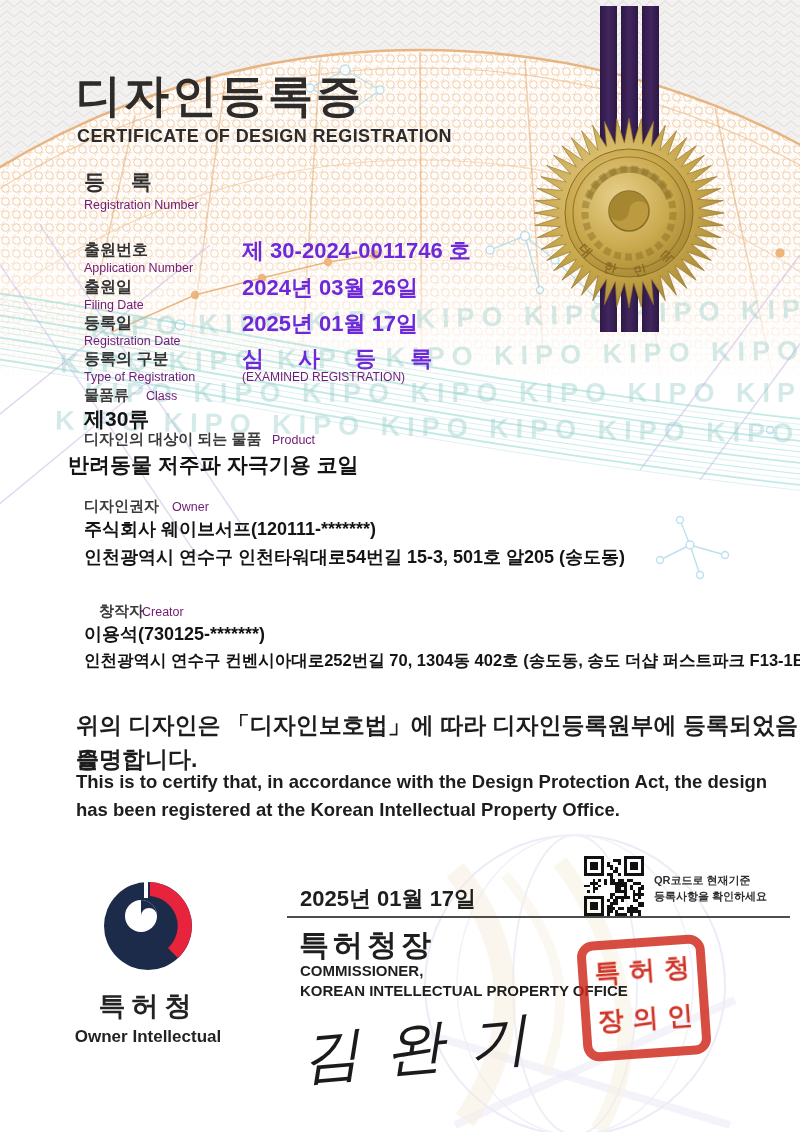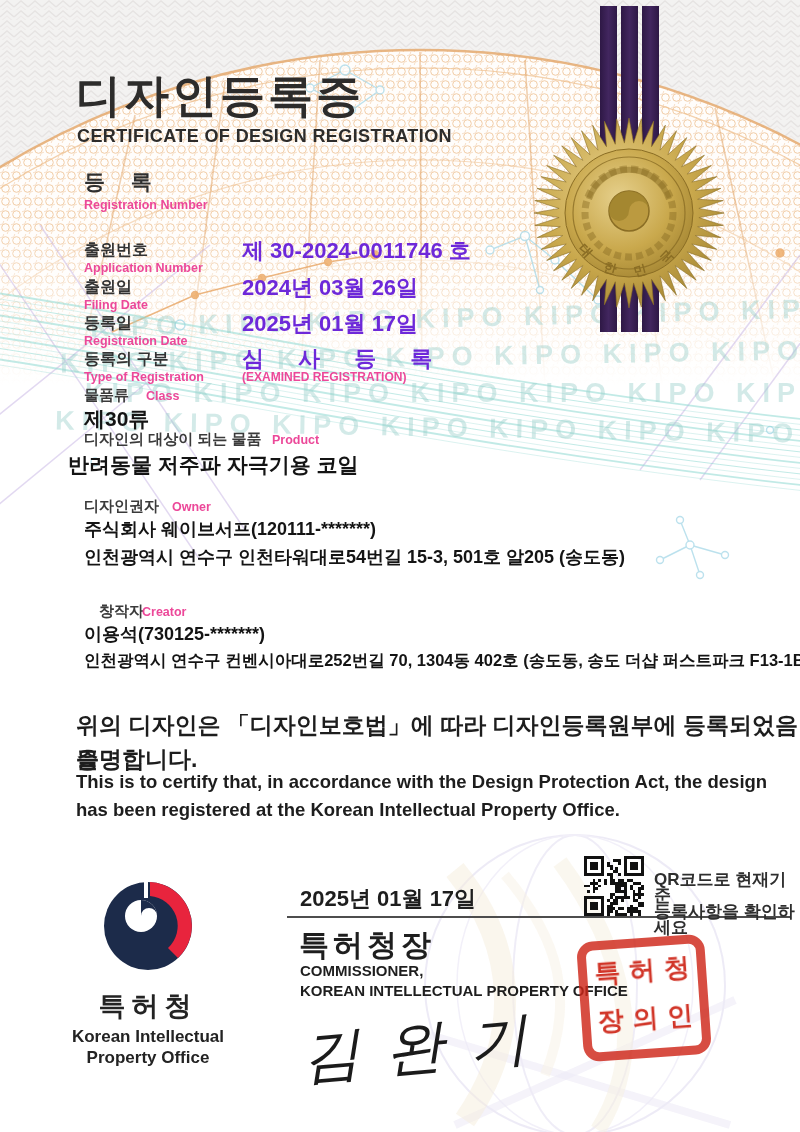--- a/index.html
+++ b/index.html
@@ -6,39 +6,39 @@
   body{width:800px;height:1132px;background:#fff;overflow:hidden;
        font-family:"Liberation Sans","DejaVu Sans",sans-serif;color:#1c1c1c;}
   .page{position:relative;width:800px;height:1132px;background:#fff;overflow:hidden;}
   .abs{position:absolute;}
   .bg{pointer-events:none;}
   
   .title{font-size:45px;font-weight:700;letter-spacing:3px;color:#2d2c2b;}
   .subtitle{font-size:18px;font-weight:700;letter-spacing:.4px;color:#2d2c2b;}
   .lbl-ko{font-size:16px;font-weight:600;color:#333;}
   .lbl-ko-sm{font-size:15px;font-weight:600;color:#3a3a3a;}
-  .lbl-en{font-size:12.5px;font-weight:700;color:#ec4899;}
+  .lbl-en{font-size:12.5px;font-weight:400;color:#701a75;}
   .reg-label{font-size:21px;font-weight:700;letter-spacing:10px;color:#2f2f2f;}
   .reg-val{font-size:26px;font-weight:700;color:#141414;}
   .row-val{font-size:22px;font-weight:700;color:#6d28d9;}
   .big-val{font-size:21px;font-weight:700;color:#141414;}
   .name-val{font-size:18px;font-weight:700;color:#141414;}
   .addr-val{font-size:16.5px;font-weight:700;color:#141414;white-space:nowrap;}
   .stmt-ko{font-size:23px;font-weight:600;color:#1d1d1d;line-height:34px;}
   .stmt-en{font-size:18.5px;font-weight:700;color:#1d1d1d;line-height:28px;width:700px;}
   .wm-row{font-size:27px;font-weight:700;color:rgba(150,206,199,.42);letter-spacing:7px;white-space:nowrap;}
   .seal-box{width:104px;height:96px;border:9px solid rgba(206,38,24,.88);border-radius:16px;
             transform:rotate(-4deg);display:grid;grid-template-columns:repeat(3,1fr);
             padding:3px;opacity:.93;}
   .seal-box span{color:#ce2618;font-weight:700;font-size:26px;line-height:40px;text-align:center;
                  filter:blur(.3px);}
   .sig{font-size:58px;font-weight:400;color:#1b1b1b;letter-spacing:26px;
        transform:rotate(-5deg) skewX(-14deg);white-space:nowrap;}
   .hline{height:2px;background:#4d4d4d;}
-  .qr-note{font-size:17px;font-weight:700;color:#2e2e2e;line-height:16px;}
+  .qr-note{font-size:11px;font-weight:700;color:#2e2e2e;line-height:16px;}
   .kipo-ko{font-size:27px;font-weight:700;letter-spacing:6px;color:#232323;}
   .kipo-en{font-size:17px;font-weight:700;color:#232323;line-height:21px;text-align:center;}
   .comm-ko{font-size:30px;font-weight:700;letter-spacing:4px;color:#1e1e1e;}
   .comm-en{font-size:15px;font-weight:700;color:#1e1e1e;line-height:20px;}
   .date-txt{font-size:22px;font-weight:600;color:#1e1e1e;}
 </style>
 </head>
 <body>
 
 <div class="page">
@@ -498,17 +498,16 @@
   <svg class="abs" style="left:100px;top:878px" width="96" height="96" viewBox="-48 -48 96 96">
     <circle cx="0" cy="0" r="44" fill="#1c2b4a"></circle>
     <path d="M 2,-44 A 44 44 0 0 1 30,32 L 20,22 A 30 30 0 0 0 2,-30 Z" fill="#e8243d"></path>
     <circle cx="-7" cy="-10" r="16" fill="#fff"></circle>
     <path d="M -7,-26 A 16 16 0 0 1 9,-10 A 8 8 0 0 0 -7,-10 Z" fill="#1c2b4a"></path>
     <path d="M 2,-44 L 2,-30 A 30 30 0 0 1 20,22 L 30,32 A 44 44 0 0 0 2,-44 Z" fill="none"></path>
     <path d="M -2,-48 L -2,-28" stroke="#fff" stroke-width="4"></path>
   </svg>
   <div class="abs kipo-ko" style="left:66px;top:988px;width:164px;text-align:center;">특허청</div>
   <div class="abs kipo-en" style="left:48px;top:1026px;width:200px;">
-    <div>Korean Intellectual</div>
-    <div>Property Office</div>
+    <div>Owner Intellectual</div>
   </div>
 
 </div>
 
 </body></html>

